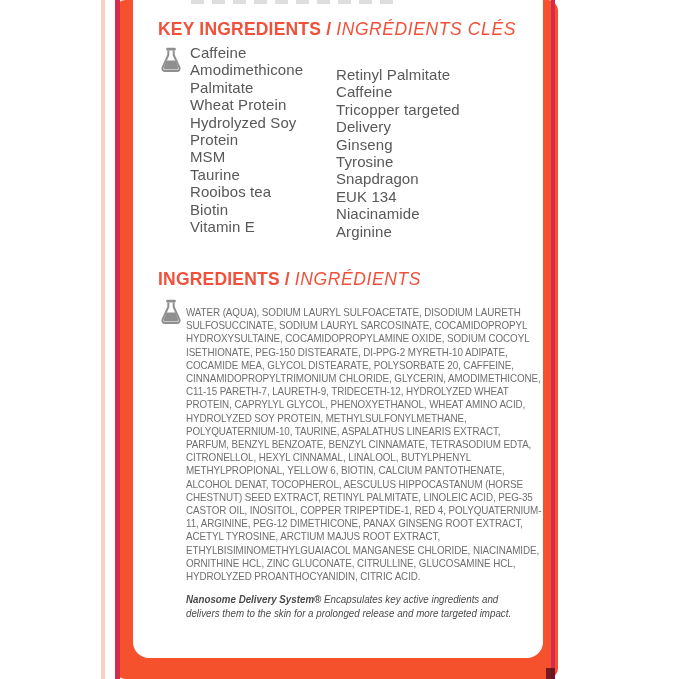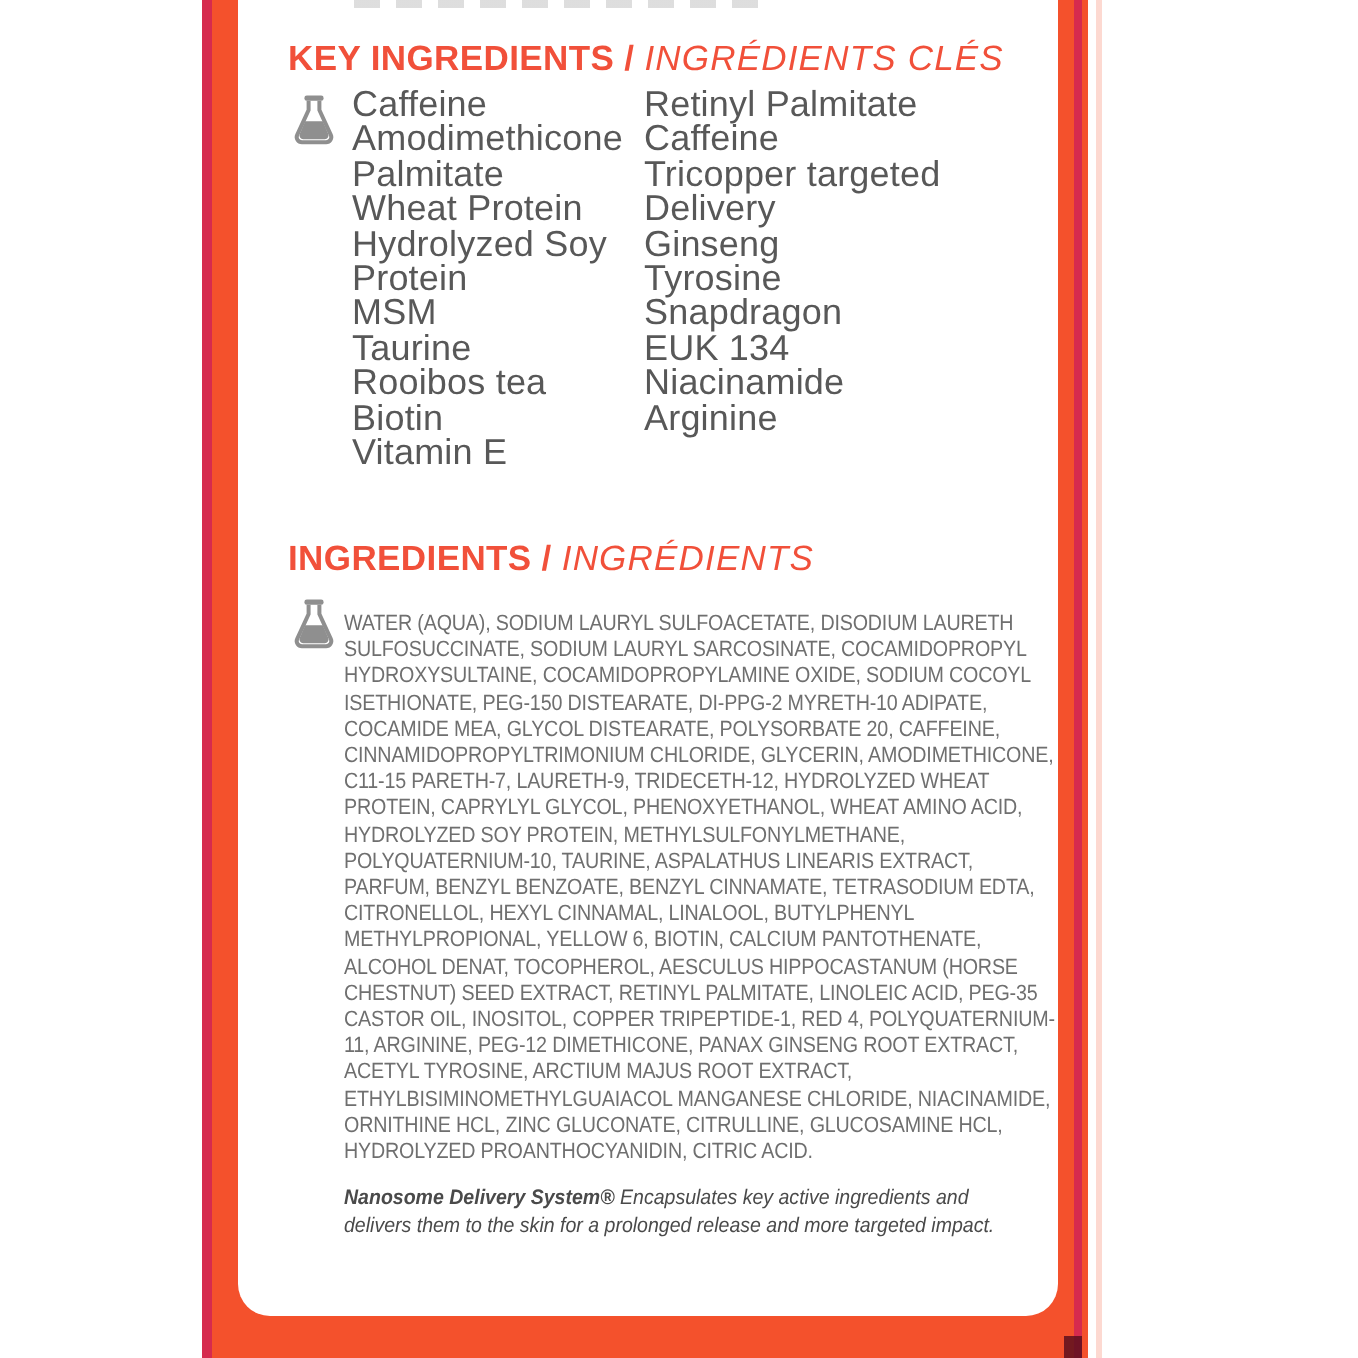--- a/index.html
+++ b/index.html
@@ -2,22 +2,23 @@
 <html><head>
 <meta charset="utf-8">
 <style>
   html,body{margin:0;padding:0;}
   body{
     width:679px;height:679px;background:#ffffff;position:relative;overflow:hidden;
     font-family:"Liberation Sans",sans-serif;
   }
   
   .frame{
-    position:absolute;left:101px;top:0;width:443px;height:679px;
+    position:absolute;left:115px;top:0;width:443px;height:679px;
     background:#F4512C;
+    border-radius:11px;
   }
   .edge-left-soft{position:absolute;left:101px;top:0;width:4px;height:679px;background:rgba(244,81,44,.28);}
   .edge-right-soft{position:absolute;left:548px;top:0;width:3px;height:679px;background:rgba(244,81,44,.22);}
   .crimson-left{position:absolute;left:0;top:0;width:5px;height:100%;background:#D62B4E;}
   .crimson-right{position:absolute;right:3px;top:0;width:4px;height:100%;background:#D62B4E;}
   .corner-artifact{position:absolute;right:3px;bottom:0;width:9px;height:11px;background:#5C0F1E;opacity:.85;}
   
   .panel{
     position:absolute;left:18px;right:15px;top:0;bottom:21px;
     background:#ffffff;border-radius:0 0 16px 16px;
@@ -32,23 +33,23 @@
   .sec-heading .en{font-weight:700;}
   .sec-heading .sep{font-weight:700;margin:0 5px;}
   .sec-heading .fr{font-style:italic;font-weight:400;letter-spacing:.6px;}
   #key-heading{top:19px;}
   #ing-heading{top:269px;}
   
   .flask{position:absolute;width:24px;height:26px;}
   #flask-key{left:26px;top:47px;}
   #flask-ing{left:26px;top:299px;}
   
-  .ki-col{position:absolute;top:44px;font-size:18px;line-height:17.4px;color:#585858;letter-spacing:.1px;}
+  .ki-col{position:absolute;top:44px;font-size:15px;line-height:17.4px;color:#585858;letter-spacing:.1px;}
   #ki-left{left:57px;width:140px;}
-  #ki-right{left:203px;width:190px;}
+  #ki-right{left:203px;width:190px;margin-top:22px;}
   .ki-item{white-space:pre-line;}
   
   .inci{
     position:absolute;left:53px;top:306px;width:398px;
     transform:scaleX(.895);transform-origin:0 0;
     font-size:11px;line-height:13.2px;letter-spacing:-.1px;
     color:#6F6F6F;text-transform:uppercase;
   }
   
   .footnote{

